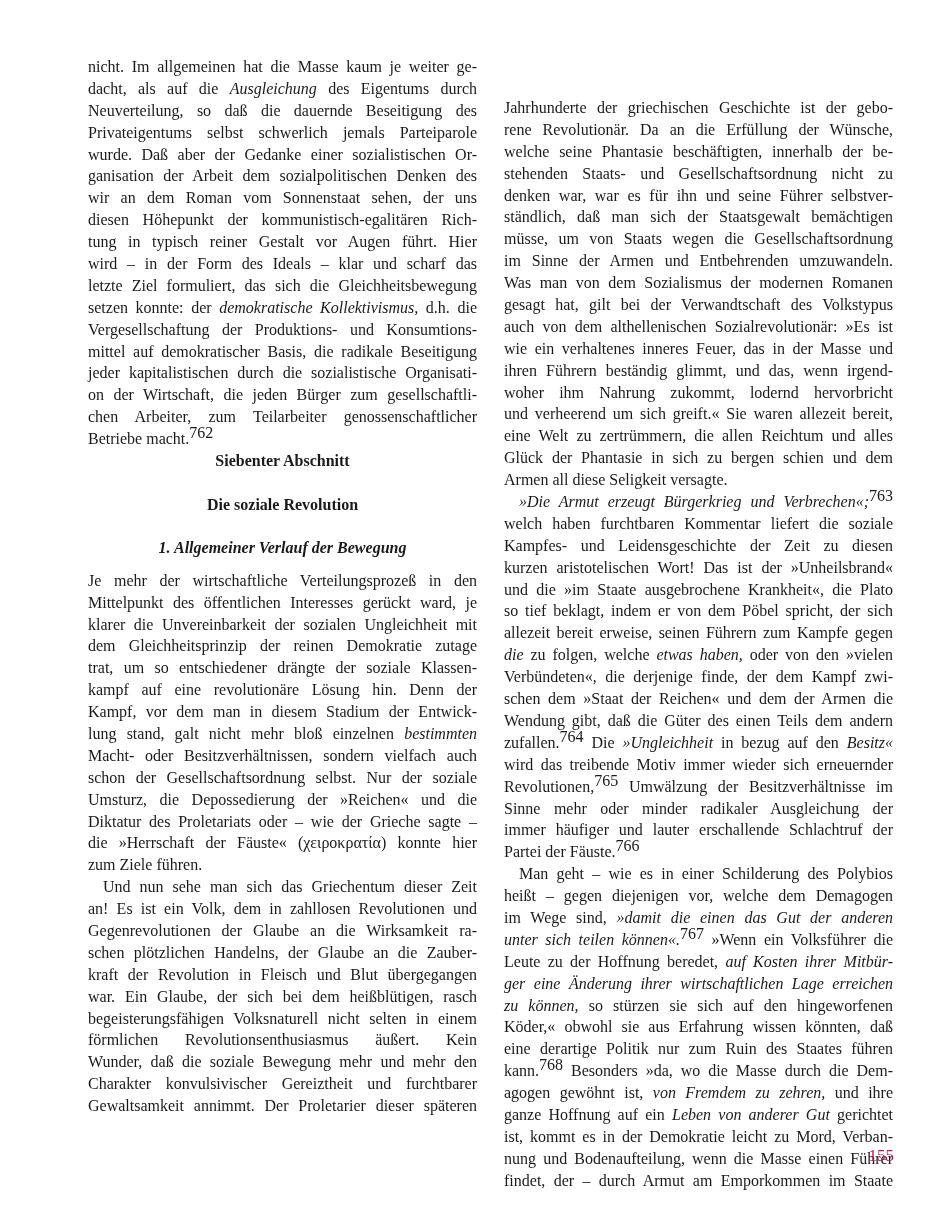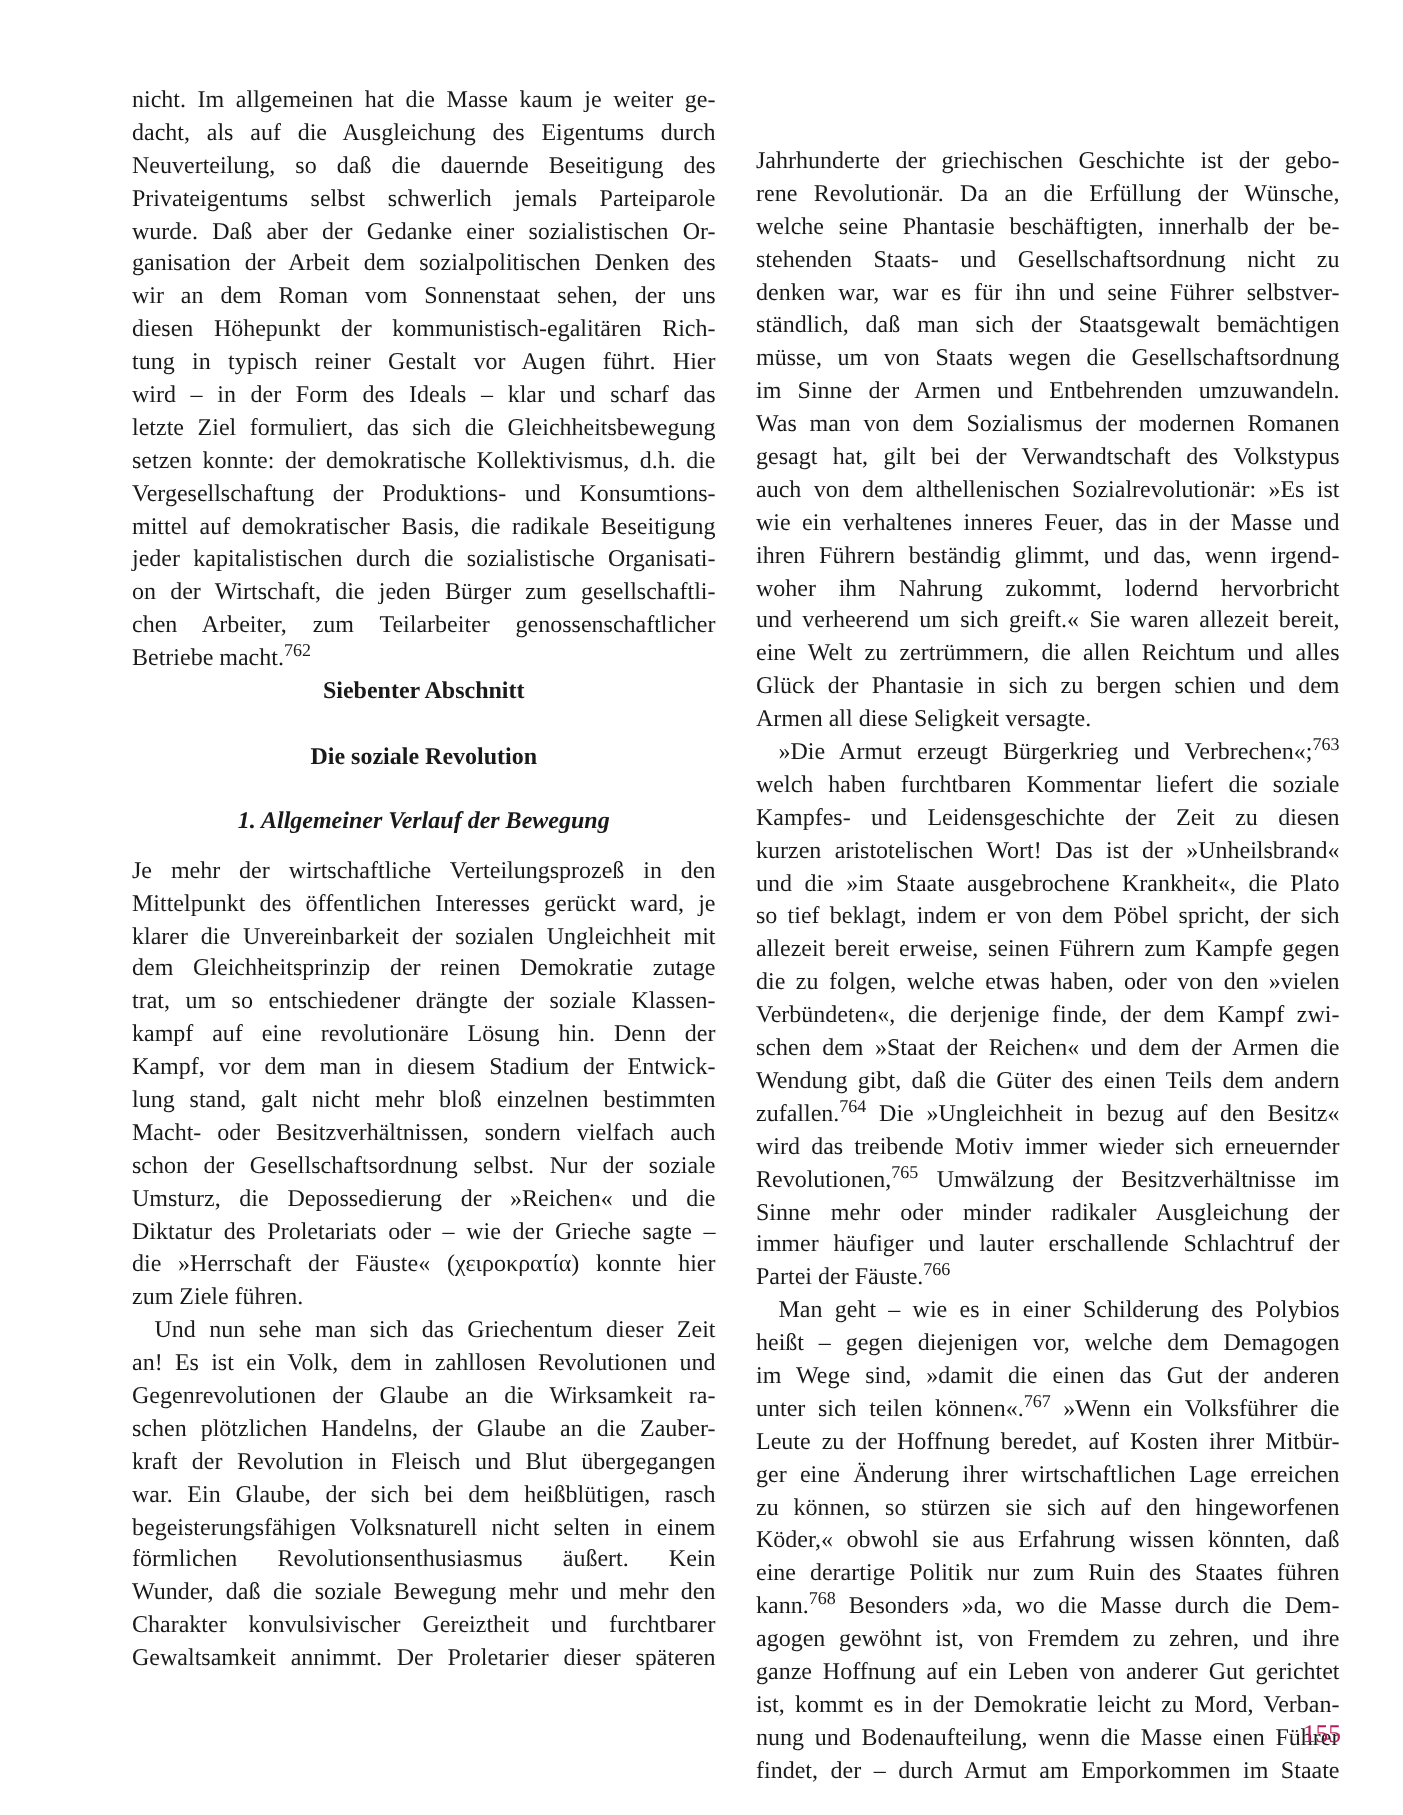--- a/index.html
+++ b/index.html
@@ -21,23 +21,23 @@
   }
   .column.left  { left: 88px; }
   .column.right { left: 504px; margin-top: 41px; }
   .line {
     height: 21.9px;
     text-align: justify;
     text-align-last: justify;
   }
   .line.endline { text-align-last: left; }
   .line.indent  { text-indent: 15px; }
-  .it { }
+  .it { font-style: italic; }
   sup {
-    font-size: 12px;
+    font-size: 16px;
     line-height: 0;
     vertical-align: baseline;
     position: relative;
     top: -6px;
     font-style: normal;
   }
   .heading {
     text-align: center;
     font-weight: bold;
     line-height: 21.9px;

